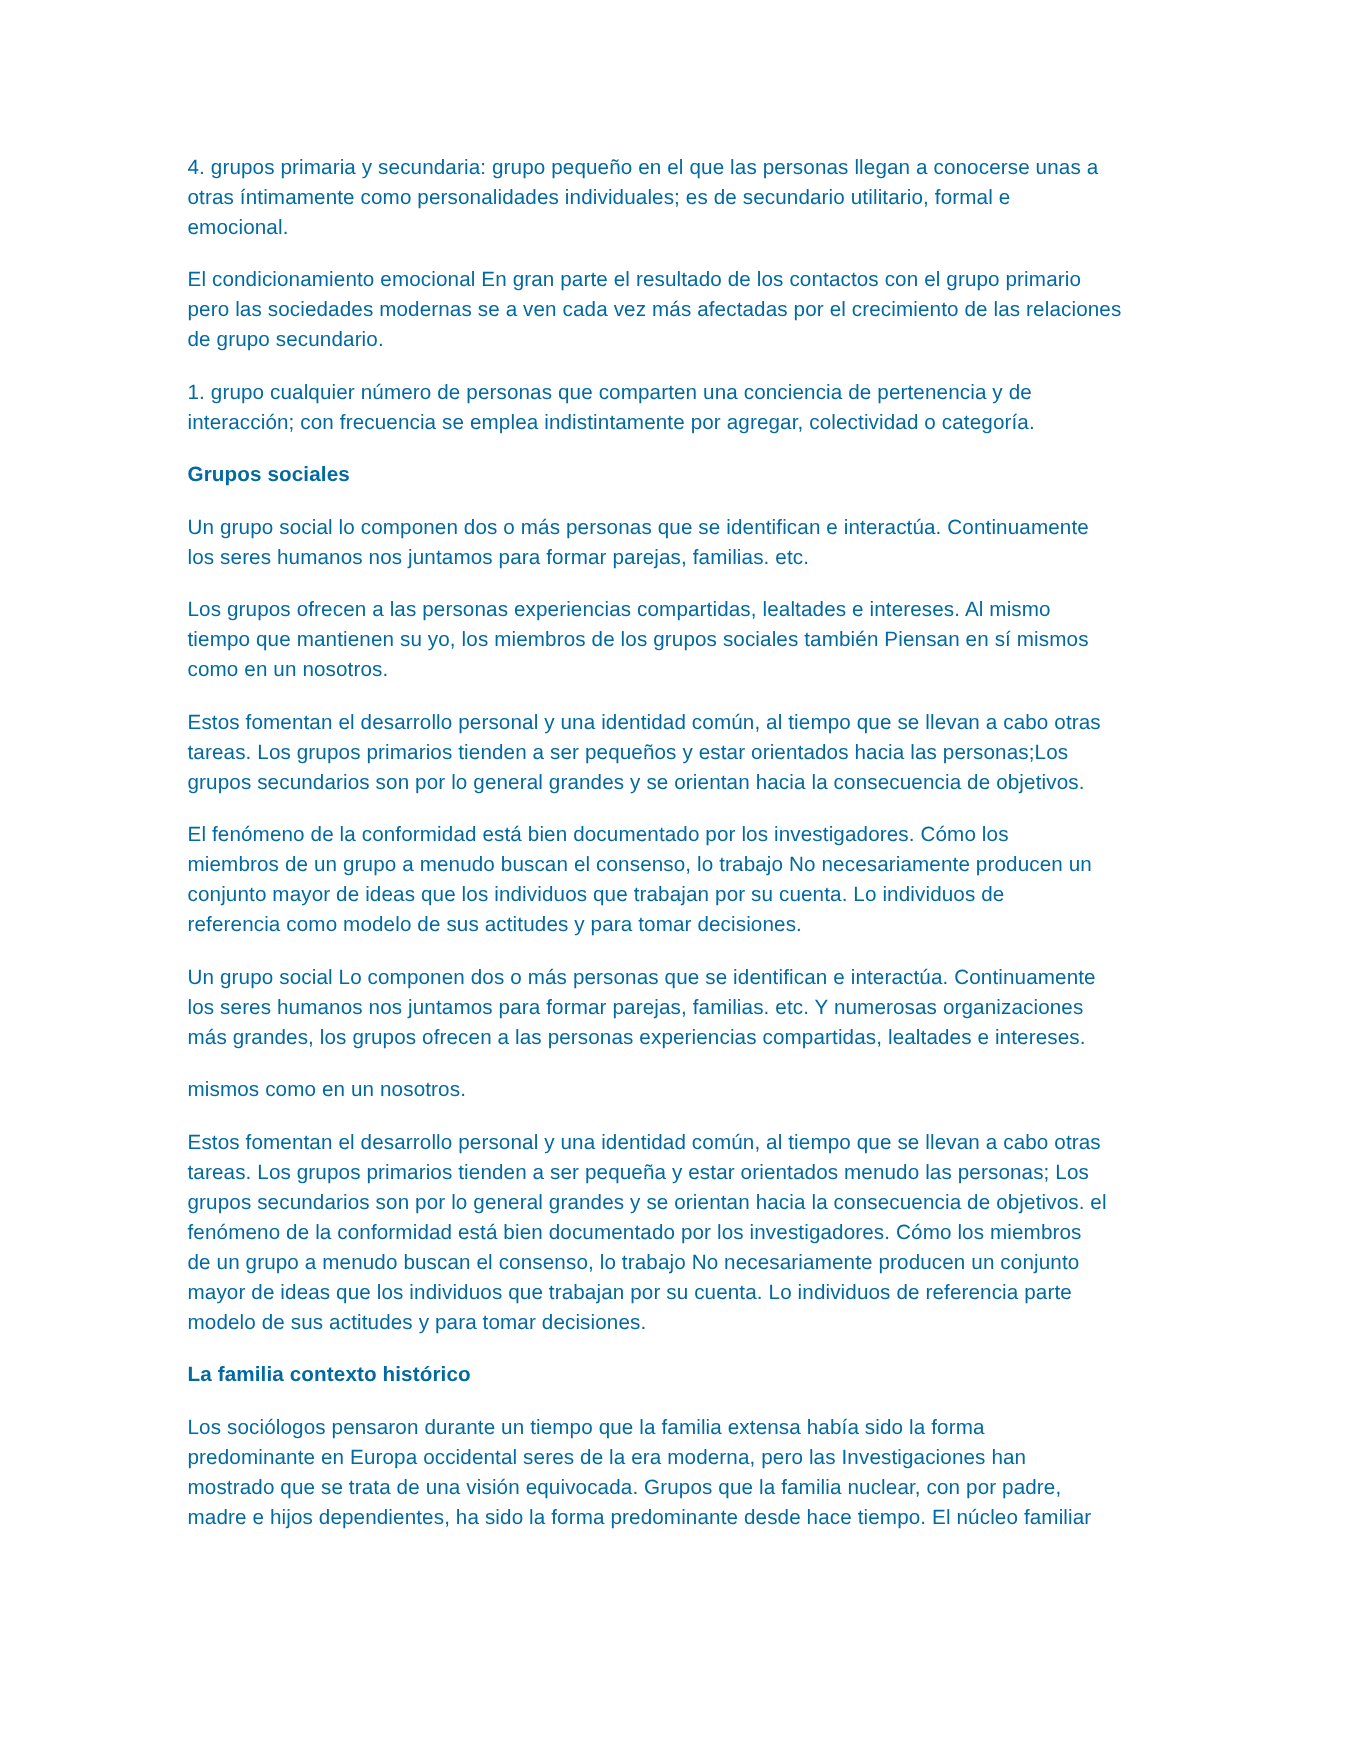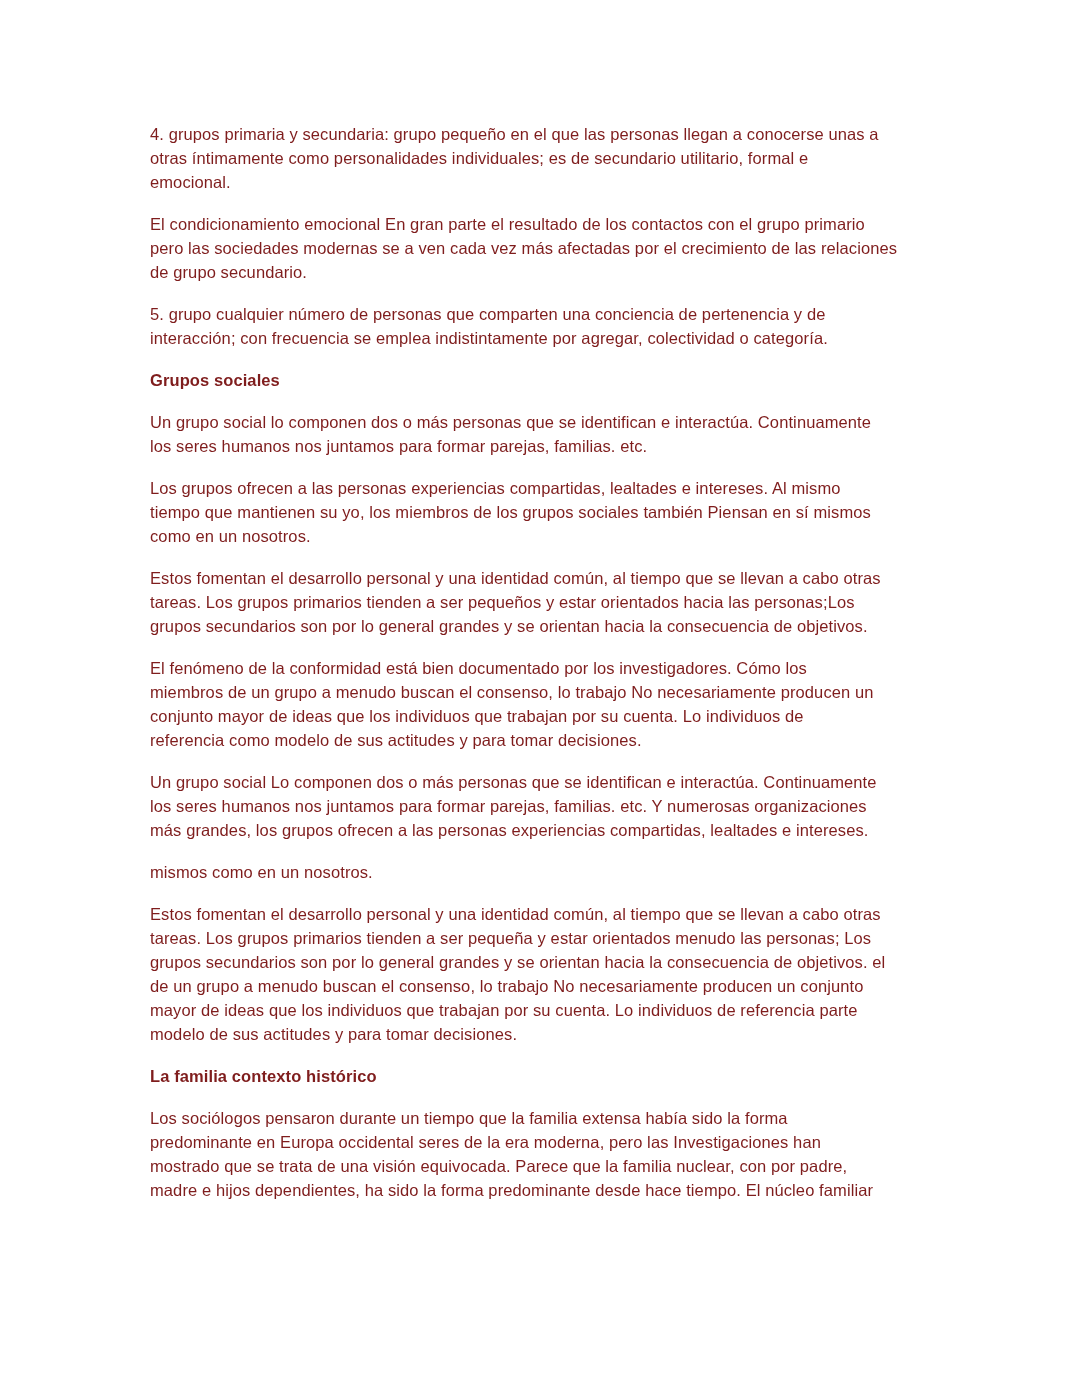--- a/index.html
+++ b/index.html
@@ -23,21 +23,21 @@
   }
   .doc-body {
     width: 780px;
     color: #242424;
   }
   p.para {
     margin: 0 0 18px 0;
     font-size: 16.5px;
     line-height: 24px;
     letter-spacing: 0.1px;
-    color: #7f1d1d;
+    color: #0369a1;
   }
   p.para.heading {
     font-weight: 700;
     margin-top: 14px;
   }
   p.para .line {
     display: block;
     white-space: nowrap;
   }
 </style>
@@ -50,21 +50,21 @@
         <span class="line">4. grupos primaria y secundaria: grupo pequeño en el que las personas llegan a conocerse unas a</span>
         <span class="line">otras íntimamente como personalidades individuales; es de secundario utilitario, formal e</span>
         <span class="line">emocional.</span>
       </p>
       <p class="para body">
         <span class="line">El condicionamiento emocional En gran parte el resultado de los contactos con el grupo primario</span>
         <span class="line">pero las sociedades modernas se a ven cada vez más afectadas por el crecimiento de las relaciones</span>
         <span class="line">de grupo secundario.</span>
       </p>
       <p class="para body">
-        <span class="line">5. grupo cualquier número de personas que comparten una conciencia de pertenencia y de</span>
+        <span class="line">1. grupo cualquier número de personas que comparten una conciencia de pertenencia y de</span>
         <span class="line">interacción; con frecuencia se emplea indistintamente por agregar, colectividad o categoría.</span>
       </p>
       <p class="para heading">
         <span class="line">Grupos sociales</span>
       </p>
       <p class="para body">
         <span class="line">Un grupo social lo componen dos o más personas que se identifican e interactúa. Continuamente</span>
         <span class="line">los seres humanos nos juntamos para formar parejas, familias. etc.</span>
       </p>
       <p class="para body">
@@ -88,27 +88,28 @@
         <span class="line">los seres humanos nos juntamos para formar parejas, familias. etc. Y numerosas organizaciones</span>
         <span class="line">más grandes, los grupos ofrecen a las personas experiencias compartidas, lealtades e intereses.</span>
       </p>
       <p class="para body">
         <span class="line">mismos como en un nosotros.</span>
       </p>
       <p class="para body">
         <span class="line">Estos fomentan el desarrollo personal y una identidad común, al tiempo que se llevan a cabo otras</span>
         <span class="line">tareas. Los grupos primarios tienden a ser pequeña y estar orientados menudo las personas; Los</span>
         <span class="line">grupos secundarios son por lo general grandes y se orientan hacia la consecuencia de objetivos. el</span>
+        <span class="line">fenómeno de la conformidad está bien documentado por los investigadores. Cómo los miembros</span>
         <span class="line">de un grupo a menudo buscan el consenso, lo trabajo No necesariamente producen un conjunto</span>
         <span class="line">mayor de ideas que los individuos que trabajan por su cuenta. Lo individuos de referencia parte</span>
         <span class="line">modelo de sus actitudes y para tomar decisiones.</span>
       </p>
       <p class="para heading">
         <span class="line">La familia contexto histórico</span>
       </p>
       <p class="para body">
         <span class="line">Los sociólogos pensaron durante un tiempo que la familia extensa había sido la forma</span>
         <span class="line">predominante en Europa occidental seres de la era moderna, pero las Investigaciones han</span>
-        <span class="line">mostrado que se trata de una visión equivocada. Parece que la familia nuclear, con por padre,</span>
+        <span class="line">mostrado que se trata de una visión equivocada. Grupos que la familia nuclear, con por padre,</span>
         <span class="line">madre e hijos dependientes, ha sido la forma predominante desde hace tiempo. El núcleo familiar</span>
       </p>
     </div>
 </div>
 
 </body></html>

